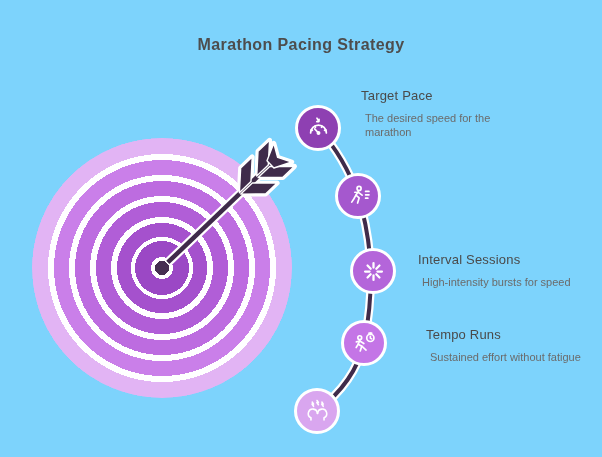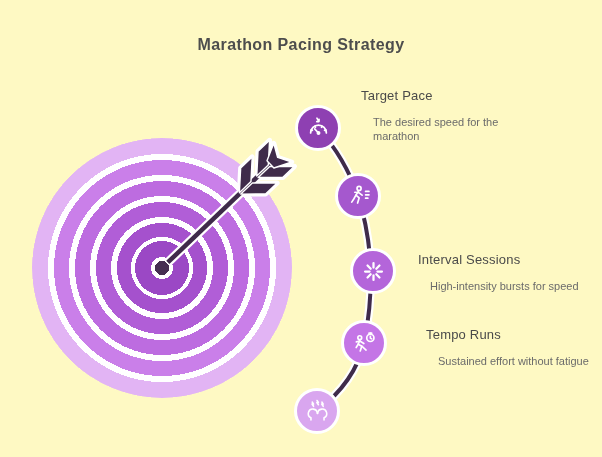--- a/index.html
+++ b/index.html
@@ -1,19 +1,19 @@
 <!DOCTYPE html>
 <html><head>
 <meta charset="utf-8">
 <style>
   html,body{margin:0;padding:0;background:#ffffff;}
   #stage{
     position:relative;
     width:602px;height:457px;
-    background:#fef9c3;
+    background:#7dd3fc;
     overflow:hidden;
     font-family:"Liberation Sans","DejaVu Sans",sans-serif;
   }
   .title{
     position:absolute;left:0;top:36px;width:602px;
     text-align:center;
     font-size:16px;font-weight:bold;letter-spacing:.4px;
     color:#4d4d4d;
   }
   .bullseye{
@@ -32,21 +32,21 @@
     display:flex;align-items:center;justify-content:center;
     z-index:5;
   }
   .step-circle svg{display:block;}
   .step-text{position:absolute;z-index:6;}
   .step-title{
     font-size:13px;font-weight:normal;color:#4a4a4a;
     letter-spacing:.2px;line-height:15px;margin:0 0 8px 0;
   }
   .step-desc{
-    font-size:11px;color:#6b6b6b;line-height:14px;margin:12px;
+    font-size:11px;color:#6b6b6b;line-height:14px;margin:4px;
   }
   
   .c0{left:295px;top:105px;} .c1{left:335px;top:173px;}
   .c2{left:350px;top:248px;} .c3{left:341px;top:320px;}
   .c4{left:294px;top:388px;}
   .t0{left:361px;top:88px;width:150px;}
   .t1{left:405px;top:171px;width:155px;}
   .t2{left:418px;top:252px;width:182px;}
   .t3{left:426px;top:327px;width:190px;}
   .t4{left:362px;top:402px;width:155px;}

